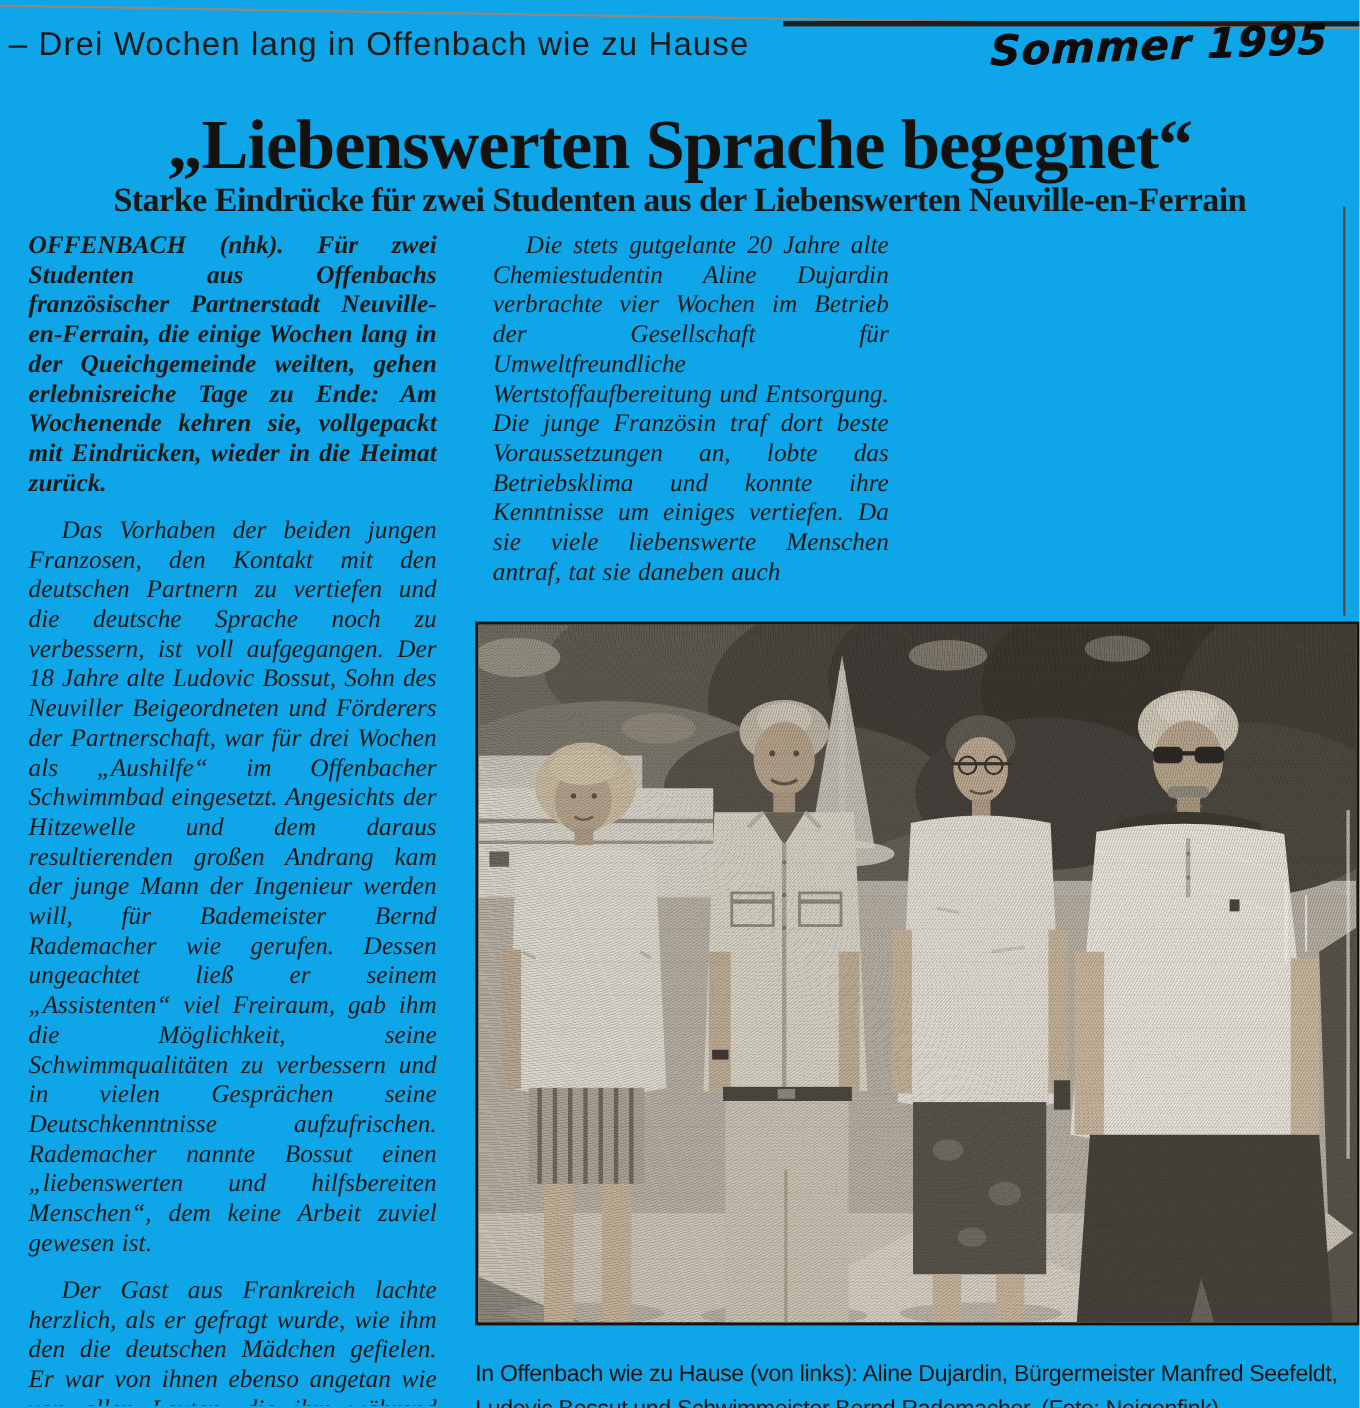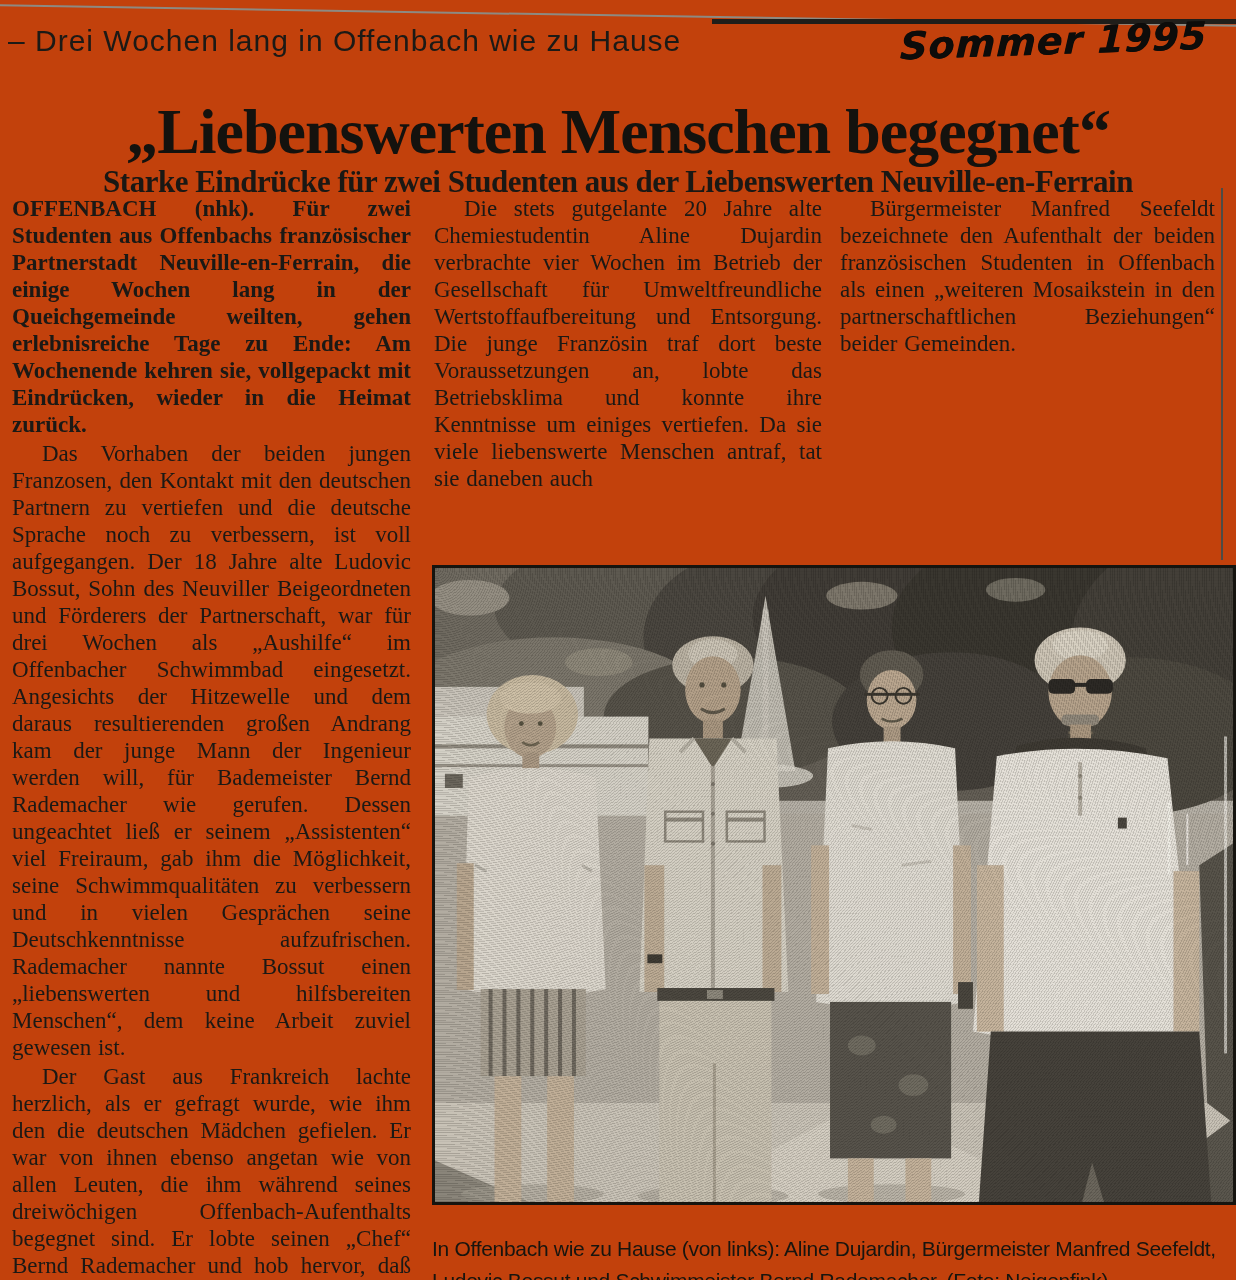--- a/index.html
+++ b/index.html
@@ -1,18 +1,18 @@
 <!DOCTYPE html>
 <html lang="de"><head>
 <meta charset="utf-8">
 <style>
   html,body{margin:0;padding:0;background:#e9e7e2;}
   #paper{
     position:relative;width:1236px;height:1280px;overflow:hidden;
-    background:#c2410c;
+    background:#0ea5e9;
     font-family:"Liberation Serif","DejaVu Serif",serif;
     color:#191713;
   }
   
   .scanline{position:absolute;left:-12px;top:4px;width:1300px;height:2px;background:#8d8a82;transform:rotate(0.95deg);transform-origin:left center;}
   .toprule{position:absolute;left:712px;top:19px;width:540px;height:5px;background:#201e1a;}
   
   .kicker{
     position:absolute;left:8px;top:24px;width:700px;
     font-family:"Liberation Sans","DejaVu Sans",sans-serif;
@@ -34,21 +34,21 @@
     position:absolute;left:0;top:138px;width:1236px;text-align:center;
     font-size:31px;font-weight:700;letter-spacing:-0.5px;color:#1a1814;white-space:nowrap;
   }
   
   .col{
     position:absolute;top:193px;
     font-size:23px;line-height:27px;text-align:justify;
     hyphens:auto;-webkit-hyphens:auto;word-spacing:1px;color:#1b1915;
     overflow:hidden;
   }
-  .col p{margin:2px;}
+  .col p{margin:16px;font-style:italic;}
   .col p.indent{text-indent:1.3em;}
   .col p.lead{font-weight:700;}
   #col1{left:10px;width:403px;height:1085px;}
   #col2{left:432px;width:392px;height:370px;}
   #col3{left:838px;width:379px;height:368px;}
   .vrule{position:absolute;left:1221px;top:188px;width:2px;height:372px;background:#4e4b45;}
   
   .photo-frame{
     position:absolute;left:432px;top:565px;width:804px;height:640px;
     border:3px solid #16140f;box-sizing:border-box;background:#b7b2a8;
@@ -71,35 +71,34 @@
 <body>
 
 <div id="paper">
 
   <div class="scanline"></div>
   <div class="toprule"></div>
 
   <div class="kicker">– Drei Wochen lang in Offenbach wie zu Hause</div>
   <div class="handnote">Sommer 1995</div>
 
-  <h1 class="headline">„Liebenswerten Menschen begegnet“</h1>
+  <h1 class="headline">„Liebenswerten Sprache begegnet“</h1>
   <h2 class="subhead">Starke Eindrücke für zwei Studenten aus der Liebenswerten Neuville-en-Ferrain</h2>
 
   <div class="col" id="col1">
     <p class="lead">OFFENBACH (nhk). Für zwei Studenten aus Offenbachs französischer Partnerstadt Neuville-en-Ferrain, die einige Wochen lang in der Queichgemeinde weilten, gehen erlebnisreiche Tage zu Ende: Am Wochenende kehren sie, vollgepackt mit Eindrücken, wieder in die Heimat zurück.</p>
     <p class="indent">Das Vorhaben der beiden jungen Franzosen, den Kontakt mit den deutschen Partnern zu vertiefen und die deutsche Sprache noch zu verbessern, ist voll aufgegangen. Der 18 Jahre alte Ludovic Bossut, Sohn des Neuviller Beigeordneten und Förderers der Partnerschaft, war für drei Wochen als „Aushilfe“ im Offenbacher Schwimmbad eingesetzt. Angesichts der Hitzewelle und dem daraus resultierenden großen Andrang kam der junge Mann der Ingenieur werden will, für Bademeister Bernd Rademacher wie gerufen. Dessen ungeachtet ließ er seinem „Assistenten“ viel Freiraum, gab ihm die Möglichkeit, seine Schwimmqualitäten zu verbessern und in vielen Gesprächen seine Deutschkenntnisse aufzufrischen. Rademacher nannte Bossut einen „liebenswerten und hilfsbereiten Menschen“, dem keine Arbeit zuviel gewesen ist.</p>
     <p class="indent">Der Gast aus Frankreich lachte herzlich, als er gefragt wurde, wie ihm den die deutschen Mädchen gefielen. Er war von ihnen ebenso angetan wie von allen Leuten, die ihm während seines dreiwöchigen Offenbach-Aufenthalts begegnet sind. Er lobte seinen „Chef“ Bernd Rademacher und hob hervor, daß die</p>
   </div>
 
   <div class="col" id="col2">
     <p class="indent">Die stets gutgelante 20 Jahre alte Chemiestudentin Aline Dujardin verbrachte vier Wochen im Betrieb der Gesellschaft für Umweltfreundliche Wertstoffaufbereitung und Entsorgung. Die junge Französin traf dort beste Voraussetzungen an, lobte das Betriebsklima und konnte ihre Kenntnisse um einiges vertiefen. Da sie viele liebenswerte Menschen antraf, tat sie daneben auch</p>
   </div>
 
   <div class="col" id="col3">
-    <p class="indent">Bürgermeister Manfred Seefeldt bezeichnete den Aufenthalt der beiden französischen Studenten in Offenbach als einen „weiteren Mosaikstein in den partnerschaftlichen Beziehungen“ beider Gemeinden.</p>
   </div>
 
   <div class="vrule"></div>
 
   <div class="photo-frame">
     <svg viewBox="0 0 804 640" preserveAspectRatio="none" role="img" aria-label="Gruppenfoto von vier Personen im Schwimmbad">
 
       <rect x="0" y="0" width="804" height="640" fill="#b5b0a6"></rect>
 
       <rect x="0" y="0" width="804" height="235" fill="#645f56"></rect>

